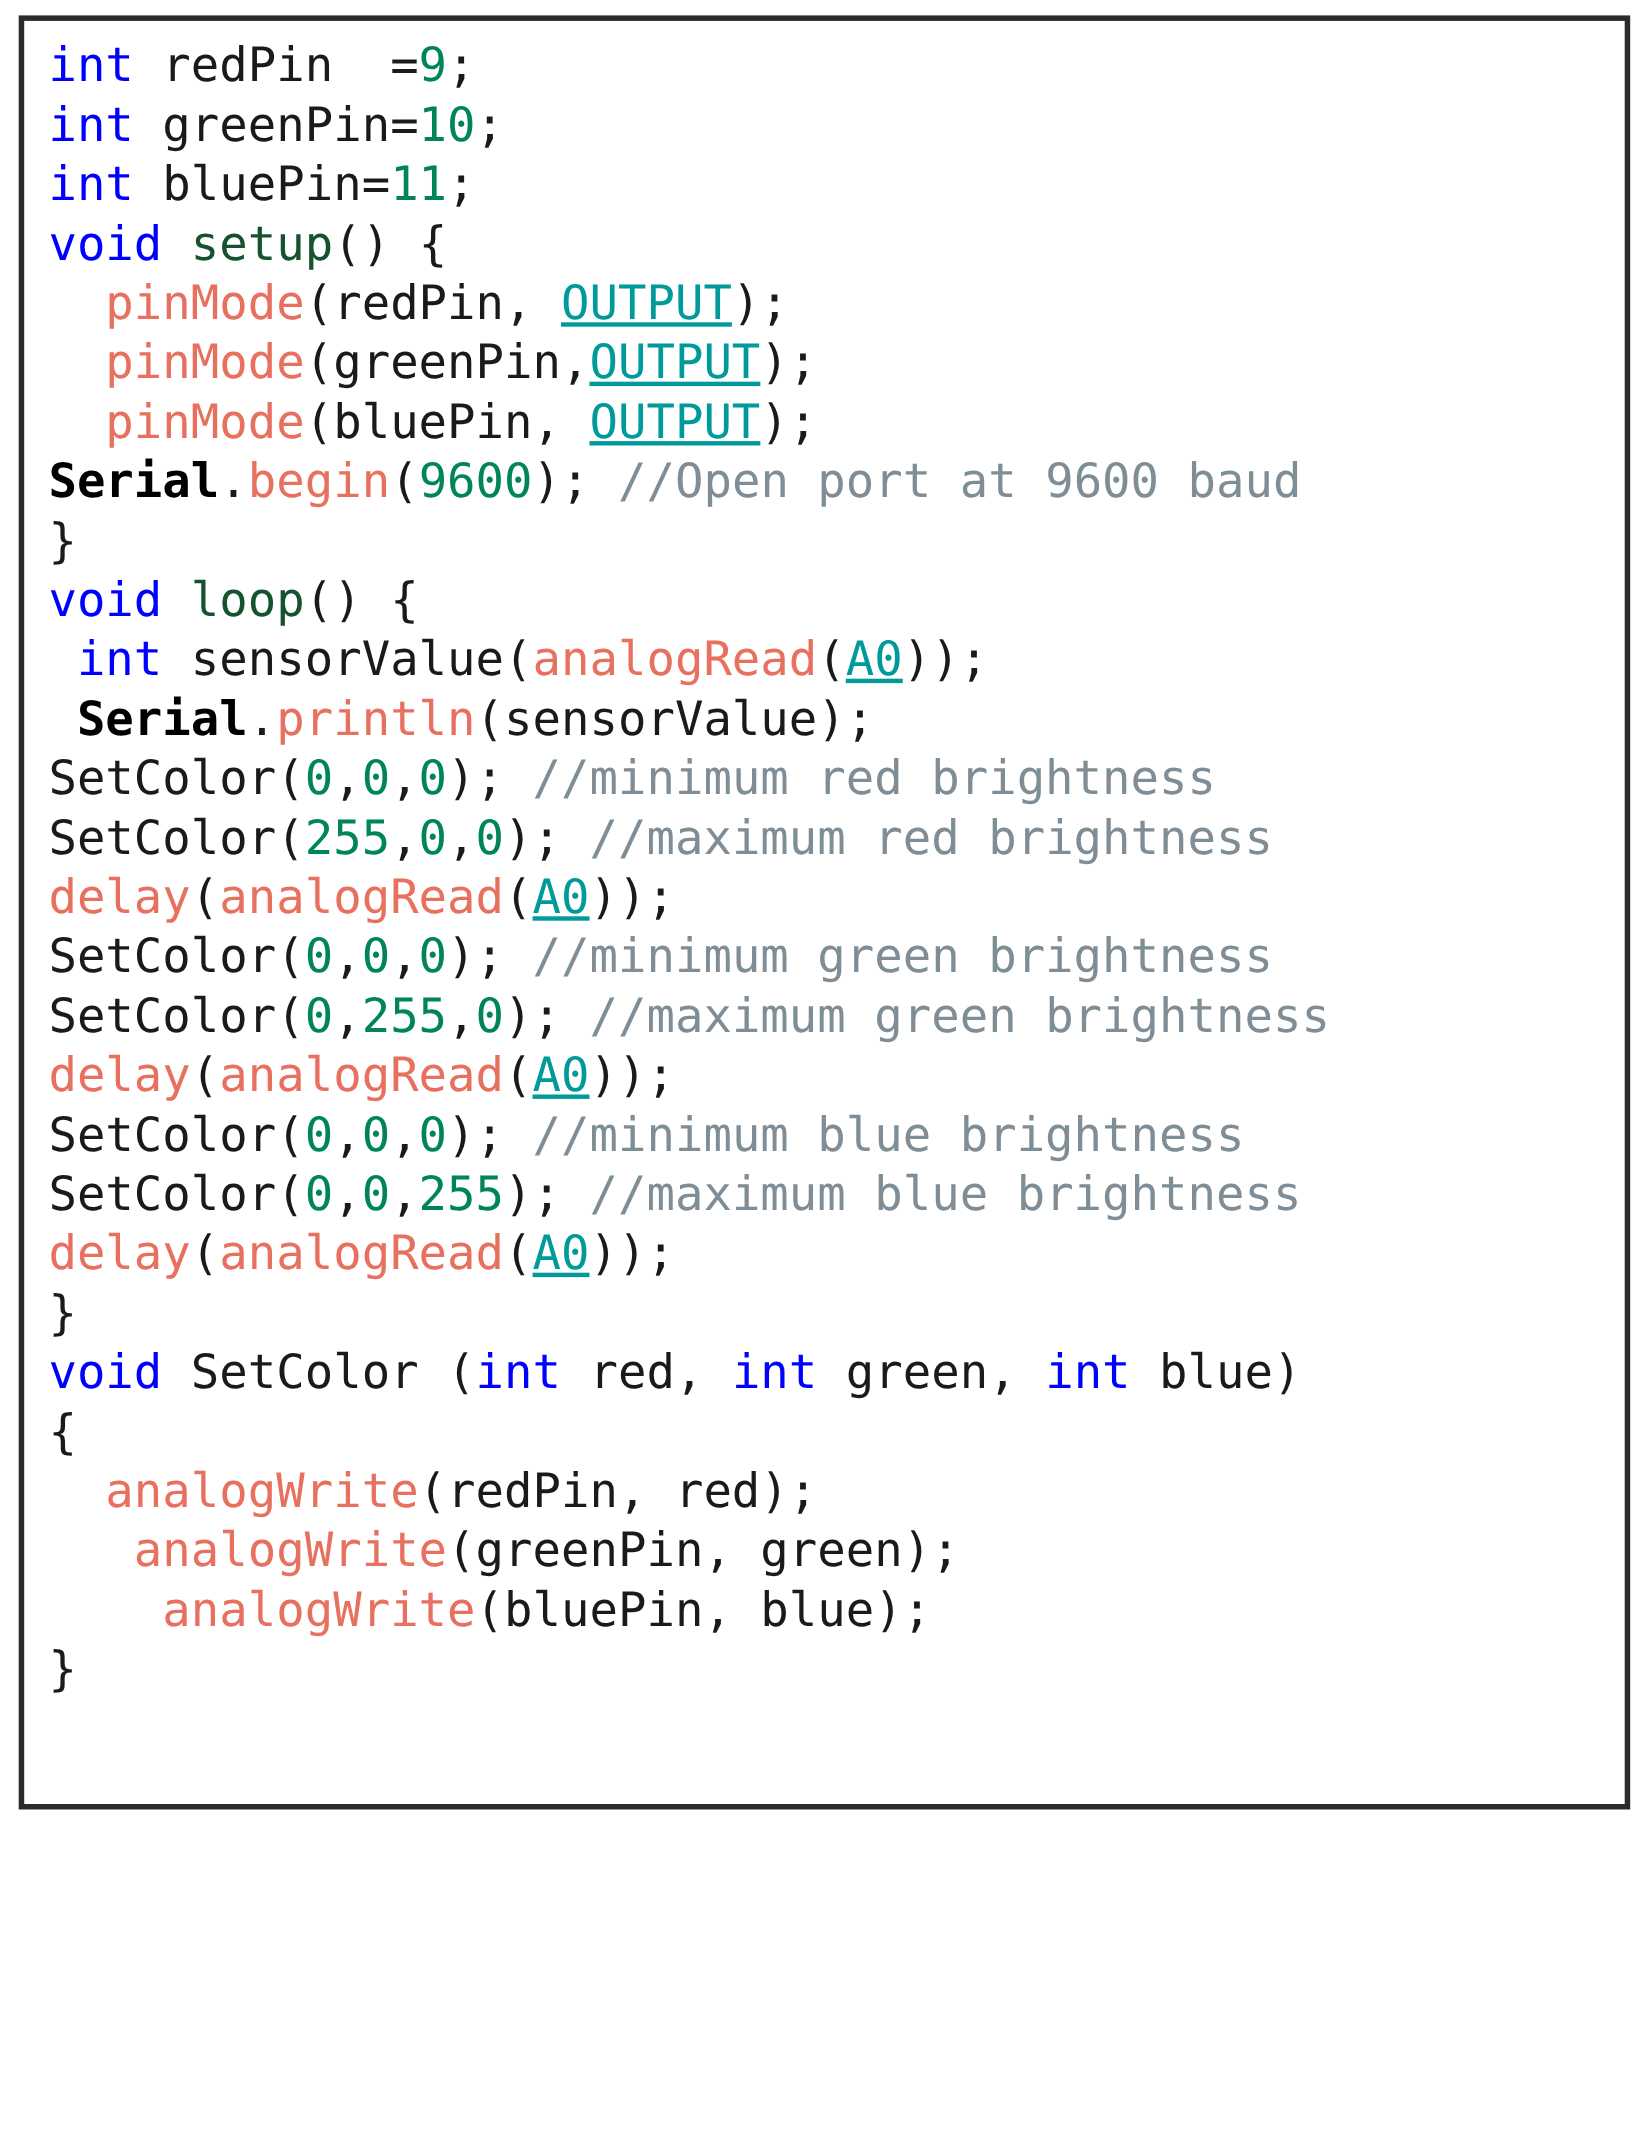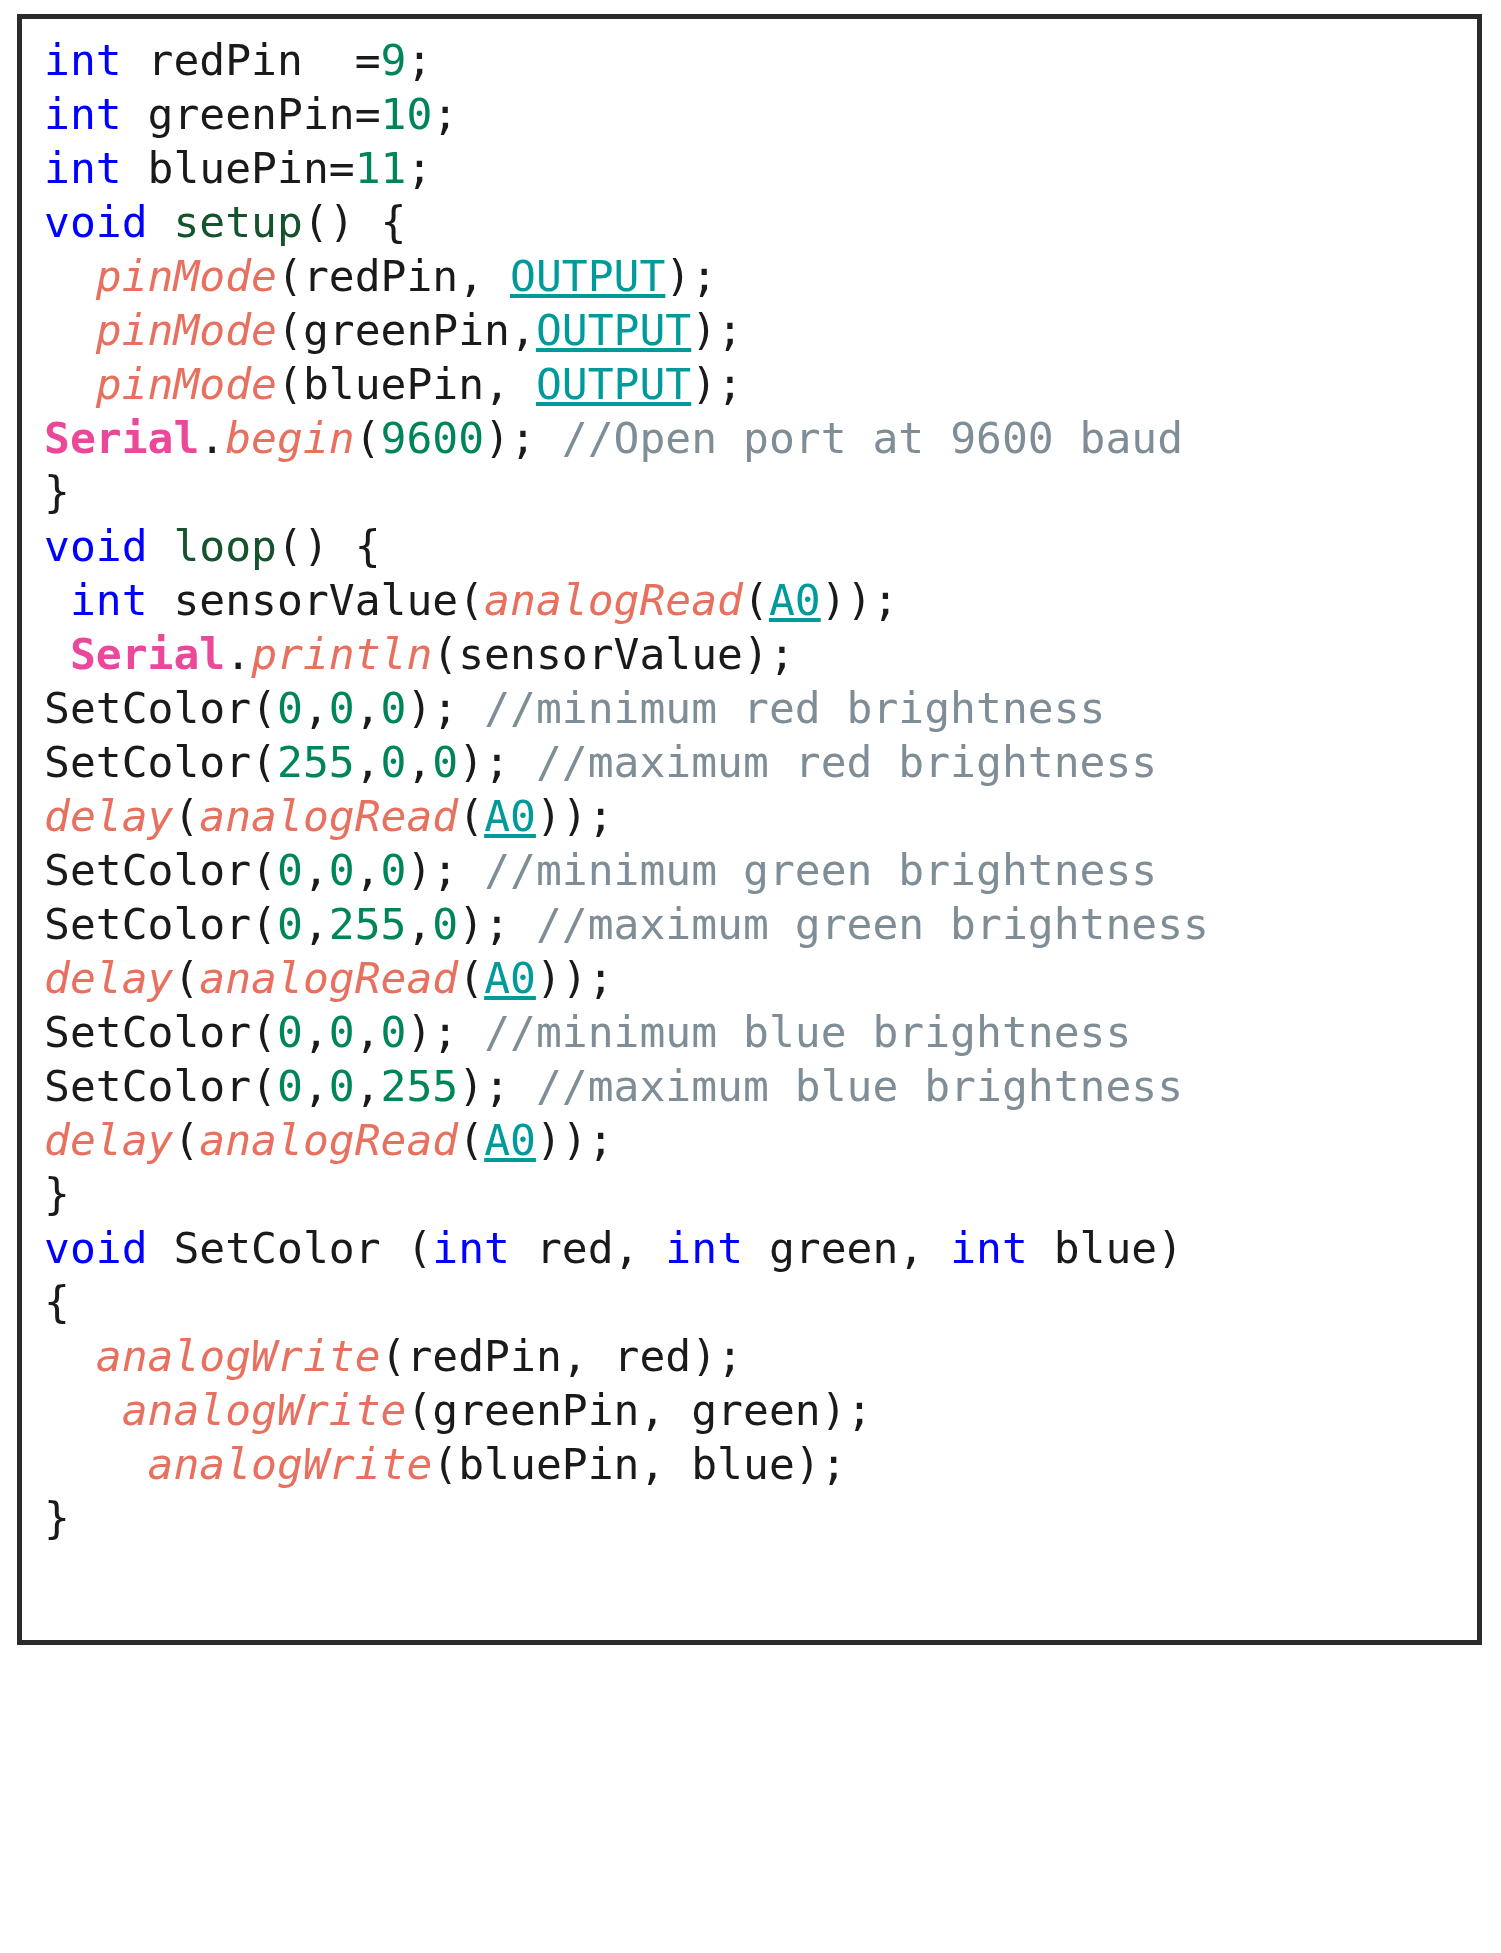--- a/index.html
+++ b/index.html
@@ -31,22 +31,22 @@
     white-space: pre;
     letter-spacing: 0px;
   }
   .ln {
     display: block;
     height: 54px;
     white-space: pre;
   }
   .kw  { color: #0000ff; }
   .fn  { color: #14532d; }
-  .bi  { color: #e8705f; font-style: italic; }
-  .bib { color: #ec4899; font-weight: bold; }
+  .bi  { color: #e8705f; }
+  .bib { color: #000000; font-weight: bold; }
   .cn  { color: #009a9a; text-decoration: underline; }
   .nu  { color: #00855a; }
   .cm  { color: #7f8e96; }
   .pl  { color: #1a1a1a; }
 </style>
 </head>
 <body>
 
 <div id="code-frame">
   <div id="code-listing"><span class="ln"><span class="kw">int</span><span class="pl"> redPin  =</span><span class="nu">9</span><span class="pl">;</span></span><span class="ln"><span class="kw">int</span><span class="pl"> greenPin=</span><span class="nu">10</span><span class="pl">;</span></span><span class="ln"><span class="kw">int</span><span class="pl"> bluePin=</span><span class="nu">11</span><span class="pl">;</span></span><span class="ln"><span class="kw">void</span><span class="pl"> </span><span class="fn">setup</span><span class="pl">() {</span></span><span class="ln"><span class="pl">  </span><span class="bi">pinMode</span><span class="pl">(redPin, </span><span class="cn">OUTPUT</span><span class="pl">);</span></span><span class="ln"><span class="pl">  </span><span class="bi">pinMode</span><span class="pl">(greenPin,</span><span class="cn">OUTPUT</span><span class="pl">);</span></span><span class="ln"><span class="pl">  </span><span class="bi">pinMode</span><span class="pl">(bluePin, </span><span class="cn">OUTPUT</span><span class="pl">);</span></span><span class="ln"><span class="bib">Serial</span><span class="pl">.</span><span class="bi">begin</span><span class="pl">(</span><span class="nu">9600</span><span class="pl">); </span><span class="cm">//Open port at 9600 baud</span></span><span class="ln"><span class="pl">}</span></span><span class="ln"><span class="kw">void</span><span class="pl"> </span><span class="fn">loop</span><span class="pl">() {</span></span><span class="ln"><span class="pl"> </span><span class="kw">int</span><span class="pl"> sensorValue(</span><span class="bi">analogRead</span><span class="pl">(</span><span class="cn">A0</span><span class="pl">));</span></span><span class="ln"><span class="pl"> </span><span class="bib">Serial</span><span class="pl">.</span><span class="bi">println</span><span class="pl">(sensorValue);</span></span><span class="ln"><span class="pl">SetColor(</span><span class="nu">0</span><span class="pl">,</span><span class="nu">0</span><span class="pl">,</span><span class="nu">0</span><span class="pl">); </span><span class="cm">//minimum red brightness</span></span><span class="ln"><span class="pl">SetColor(</span><span class="nu">255</span><span class="pl">,</span><span class="nu">0</span><span class="pl">,</span><span class="nu">0</span><span class="pl">); </span><span class="cm">//maximum red brightness</span></span><span class="ln"><span class="bi">delay</span><span class="pl">(</span><span class="bi">analogRead</span><span class="pl">(</span><span class="cn">A0</span><span class="pl">));</span></span><span class="ln"><span class="pl">SetColor(</span><span class="nu">0</span><span class="pl">,</span><span class="nu">0</span><span class="pl">,</span><span class="nu">0</span><span class="pl">); </span><span class="cm">//minimum green brightness</span></span><span class="ln"><span class="pl">SetColor(</span><span class="nu">0</span><span class="pl">,</span><span class="nu">255</span><span class="pl">,</span><span class="nu">0</span><span class="pl">); </span><span class="cm">//maximum green brightness</span></span><span class="ln"><span class="bi">delay</span><span class="pl">(</span><span class="bi">analogRead</span><span class="pl">(</span><span class="cn">A0</span><span class="pl">));</span></span><span class="ln"><span class="pl">SetColor(</span><span class="nu">0</span><span class="pl">,</span><span class="nu">0</span><span class="pl">,</span><span class="nu">0</span><span class="pl">); </span><span class="cm">//minimum blue brightness</span></span><span class="ln"><span class="pl">SetColor(</span><span class="nu">0</span><span class="pl">,</span><span class="nu">0</span><span class="pl">,</span><span class="nu">255</span><span class="pl">); </span><span class="cm">//maximum blue brightness</span></span><span class="ln"><span class="bi">delay</span><span class="pl">(</span><span class="bi">analogRead</span><span class="pl">(</span><span class="cn">A0</span><span class="pl">));</span></span><span class="ln"><span class="pl">}</span></span><span class="ln"><span class="kw">void</span><span class="pl"> SetColor (</span><span class="kw">int</span><span class="pl"> red, </span><span class="kw">int</span><span class="pl"> green, </span><span class="kw">int</span><span class="pl"> blue)</span></span><span class="ln"><span class="pl">{</span></span><span class="ln"><span class="pl">  </span><span class="bi">analogWrite</span><span class="pl">(redPin, red);</span></span><span class="ln"><span class="pl">   </span><span class="bi">analogWrite</span><span class="pl">(greenPin, green);</span></span><span class="ln"><span class="pl">    </span><span class="bi">analogWrite</span><span class="pl">(bluePin, blue);</span></span><span class="ln"><span class="pl">}</span></span></div>

